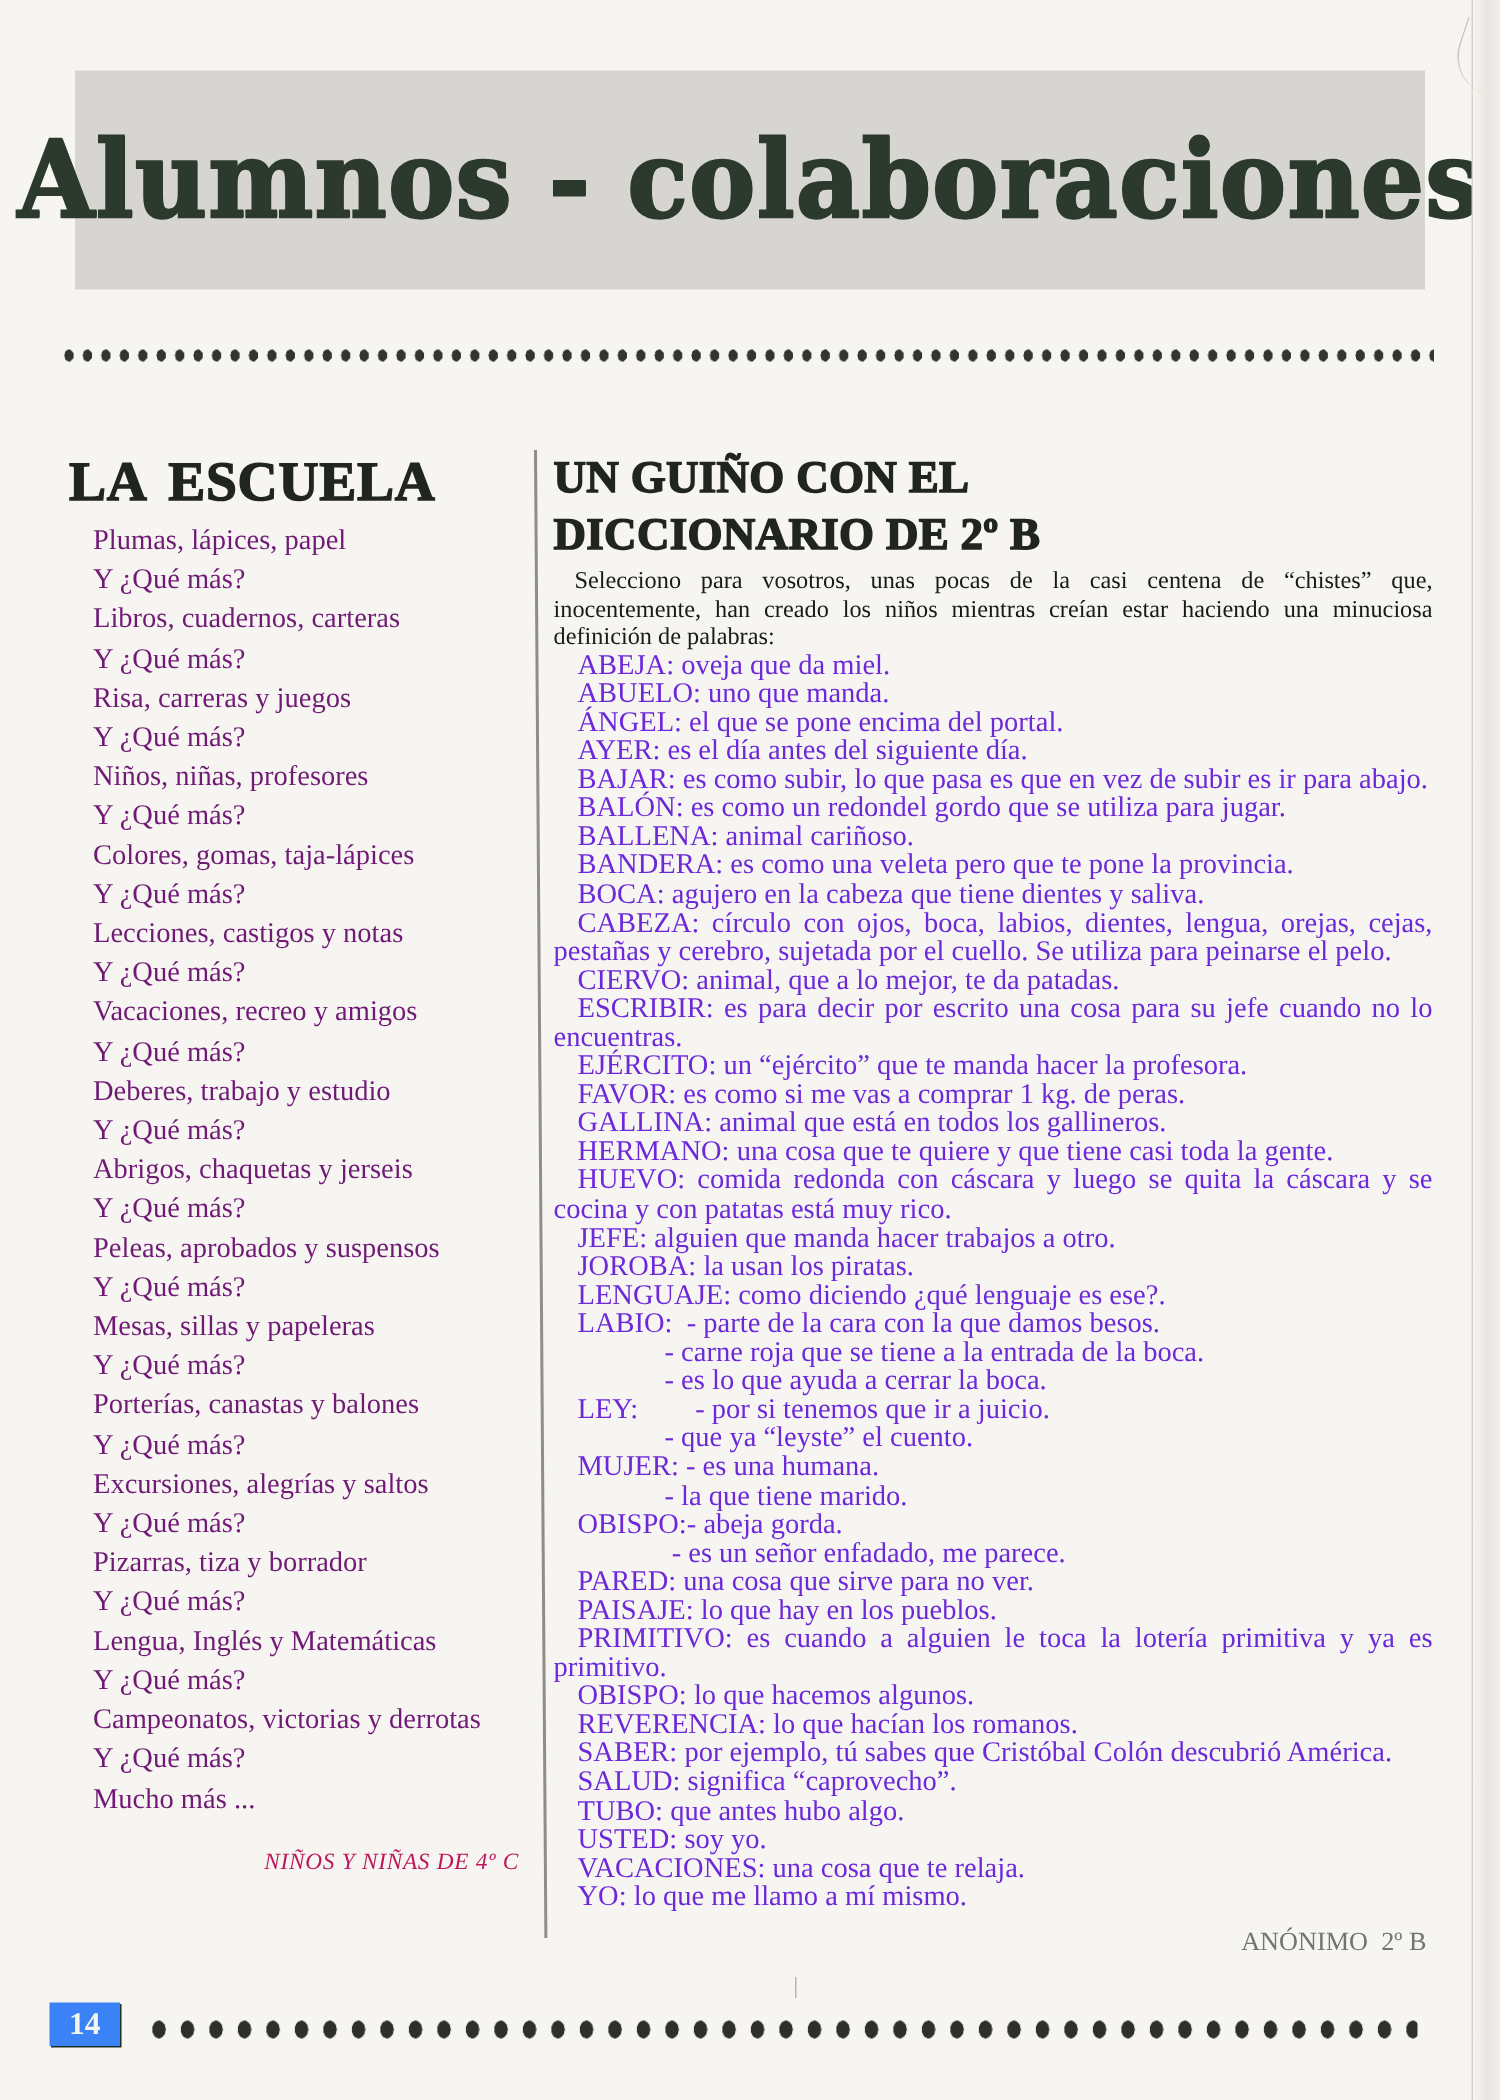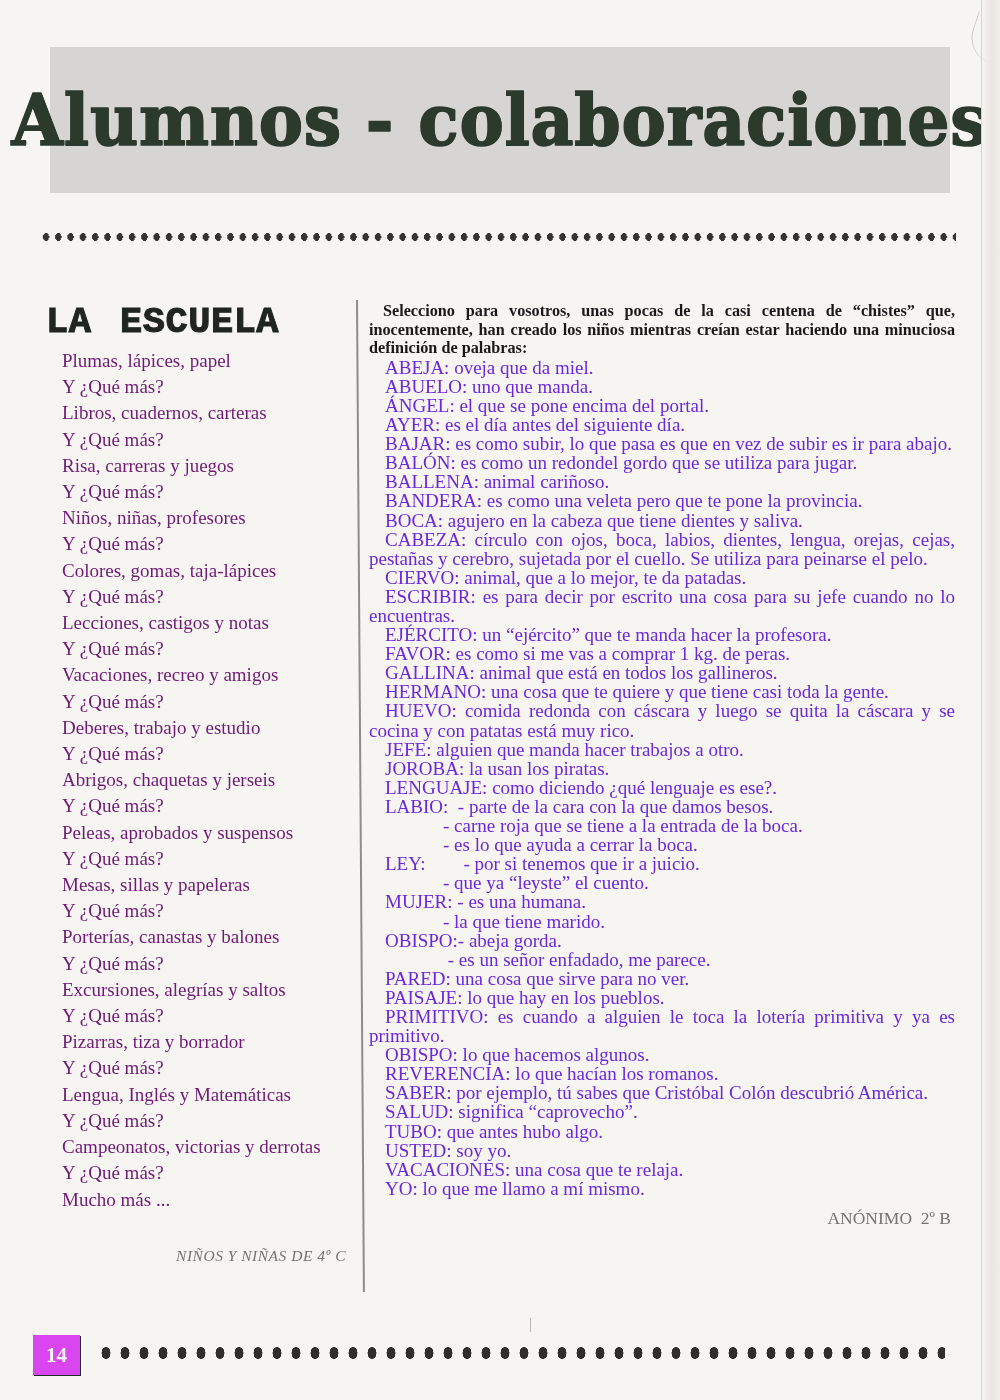--- a/index.html
+++ b/index.html
@@ -59,65 +59,64 @@
   .col-left{position:absolute;left:46px;top:302px;width:300px;}
   .col-right{position:absolute;left:369px;top:300px;width:586px;}
   .divider{
     position:absolute;left:356px;top:300px;width:1.5px;height:992px;
     background:#8f8d89;
     transform:rotate(-0.4deg);transform-origin:top center;
   }
 
   .h-left,.h-right{
     margin:0;
-    font-family:Liberation Mono, monospace;
+    font-family:Liberation Serif, serif;
     font-weight:900;
     color:#20261f;
     -webkit-text-stroke:1px #20261f;
   }
   .h-left{font-size:37px;line-height:40px;letter-spacing:0.5px;word-spacing:6px;}
   .h-right{font-size:30px;line-height:38px;letter-spacing:0.2px;}
 
   .poem{margin:6px 0 0 0;padding:0 0 0 16px;}
   .poem-line{
     margin:0;padding:0;
     font-size:19px;line-height:26.2px;
     color:#701a75;
   }
   .sig{font-style:italic;}
   .sig-left{
-    margin-top:34px;text-align:right;
-    font-size:15.5px;letter-spacing:0.5px;color:#737373;
+    margin-top:20px;text-align:right;
+    font-size:15.5px;letter-spacing:0.5px;color:#be185d;
   }
 
   .intro{
     margin:2px 0 0 0;
     font-size:16.2px;line-height:18.6px;
     text-align:justify;text-indent:14px;
     color:#191919;
-    font-weight:bold;
   }
   .entries{margin:0;padding:0;}
   .entry{
     margin:0;padding:0;
     font-size:19px;line-height:19.1px;
     text-align:justify;text-indent:16px;
     color:#6d28d9;
   }
   .entry.ind-1{padding-left:74px;text-indent:0;text-align:left;}
   .sig-right{
     margin-top:10px;text-align:right;
     font-style:normal;font-size:17.5px;color:#737373;
     padding-right:4px;
   }
 
   
   .page-badge{
-    position:absolute;left:33px;top:1335px;width:47px;height:40px;
-    background:#d946ef;
+    position:absolute;left:33px;top:1335px;width:47px;height:29px;
+    background:#3b82f6;
     box-shadow:1px 1px 0 #1d2f22;
     display:flex;align-items:center;justify-content:center;
   }
   .page-badge span{
     color:#f5f5f0;font-family:"Liberation Serif",serif;
     font-weight:bold;font-size:21px;
   }
   
   .artifact-line{
     position:absolute;left:530px;top:1318px;width:1px;height:14px;background:#b9b5af;
@@ -171,20 +170,21 @@
         <p class="poem-line">Campeonatos, victorias y derrotas</p>
         <p class="poem-line">Y ¿Qué más?</p>
         <p class="poem-line">Mucho más ...</p>
       </div>
     <div class="sig sig-left">NIÑOS Y NIÑAS DE 4º C</div>
   </div>
 
   <div class="divider"></div>
 
   <div class="col-right">
+    <h1 class="h-right"><span>UN GUIÑO CON EL</span><br><span>DICCIONARIO DE 2º B</span></h1>
     <p class="intro">Selecciono para vosotros, unas pocas de la casi centena de “chistes” que, inocentemente, han creado los niños mientras creían estar haciendo una minuciosa definición de palabras:</p>
     <div class="entries">
 
     <p class="entry">ABEJA: oveja que da miel.</p>
         <p class="entry">ABUELO: uno que manda.</p>
         <p class="entry">ÁNGEL: el que se pone encima del portal.</p>
         <p class="entry">AYER: es el día antes del siguiente día.</p>
         <p class="entry">BAJAR: es como subir, lo que pasa es que en vez de subir es ir para abajo.</p>
         <p class="entry">BALÓN: es como un redondel gordo que se utiliza para jugar.</p>
         <p class="entry">BALLENA: animal cariñoso.</p>

